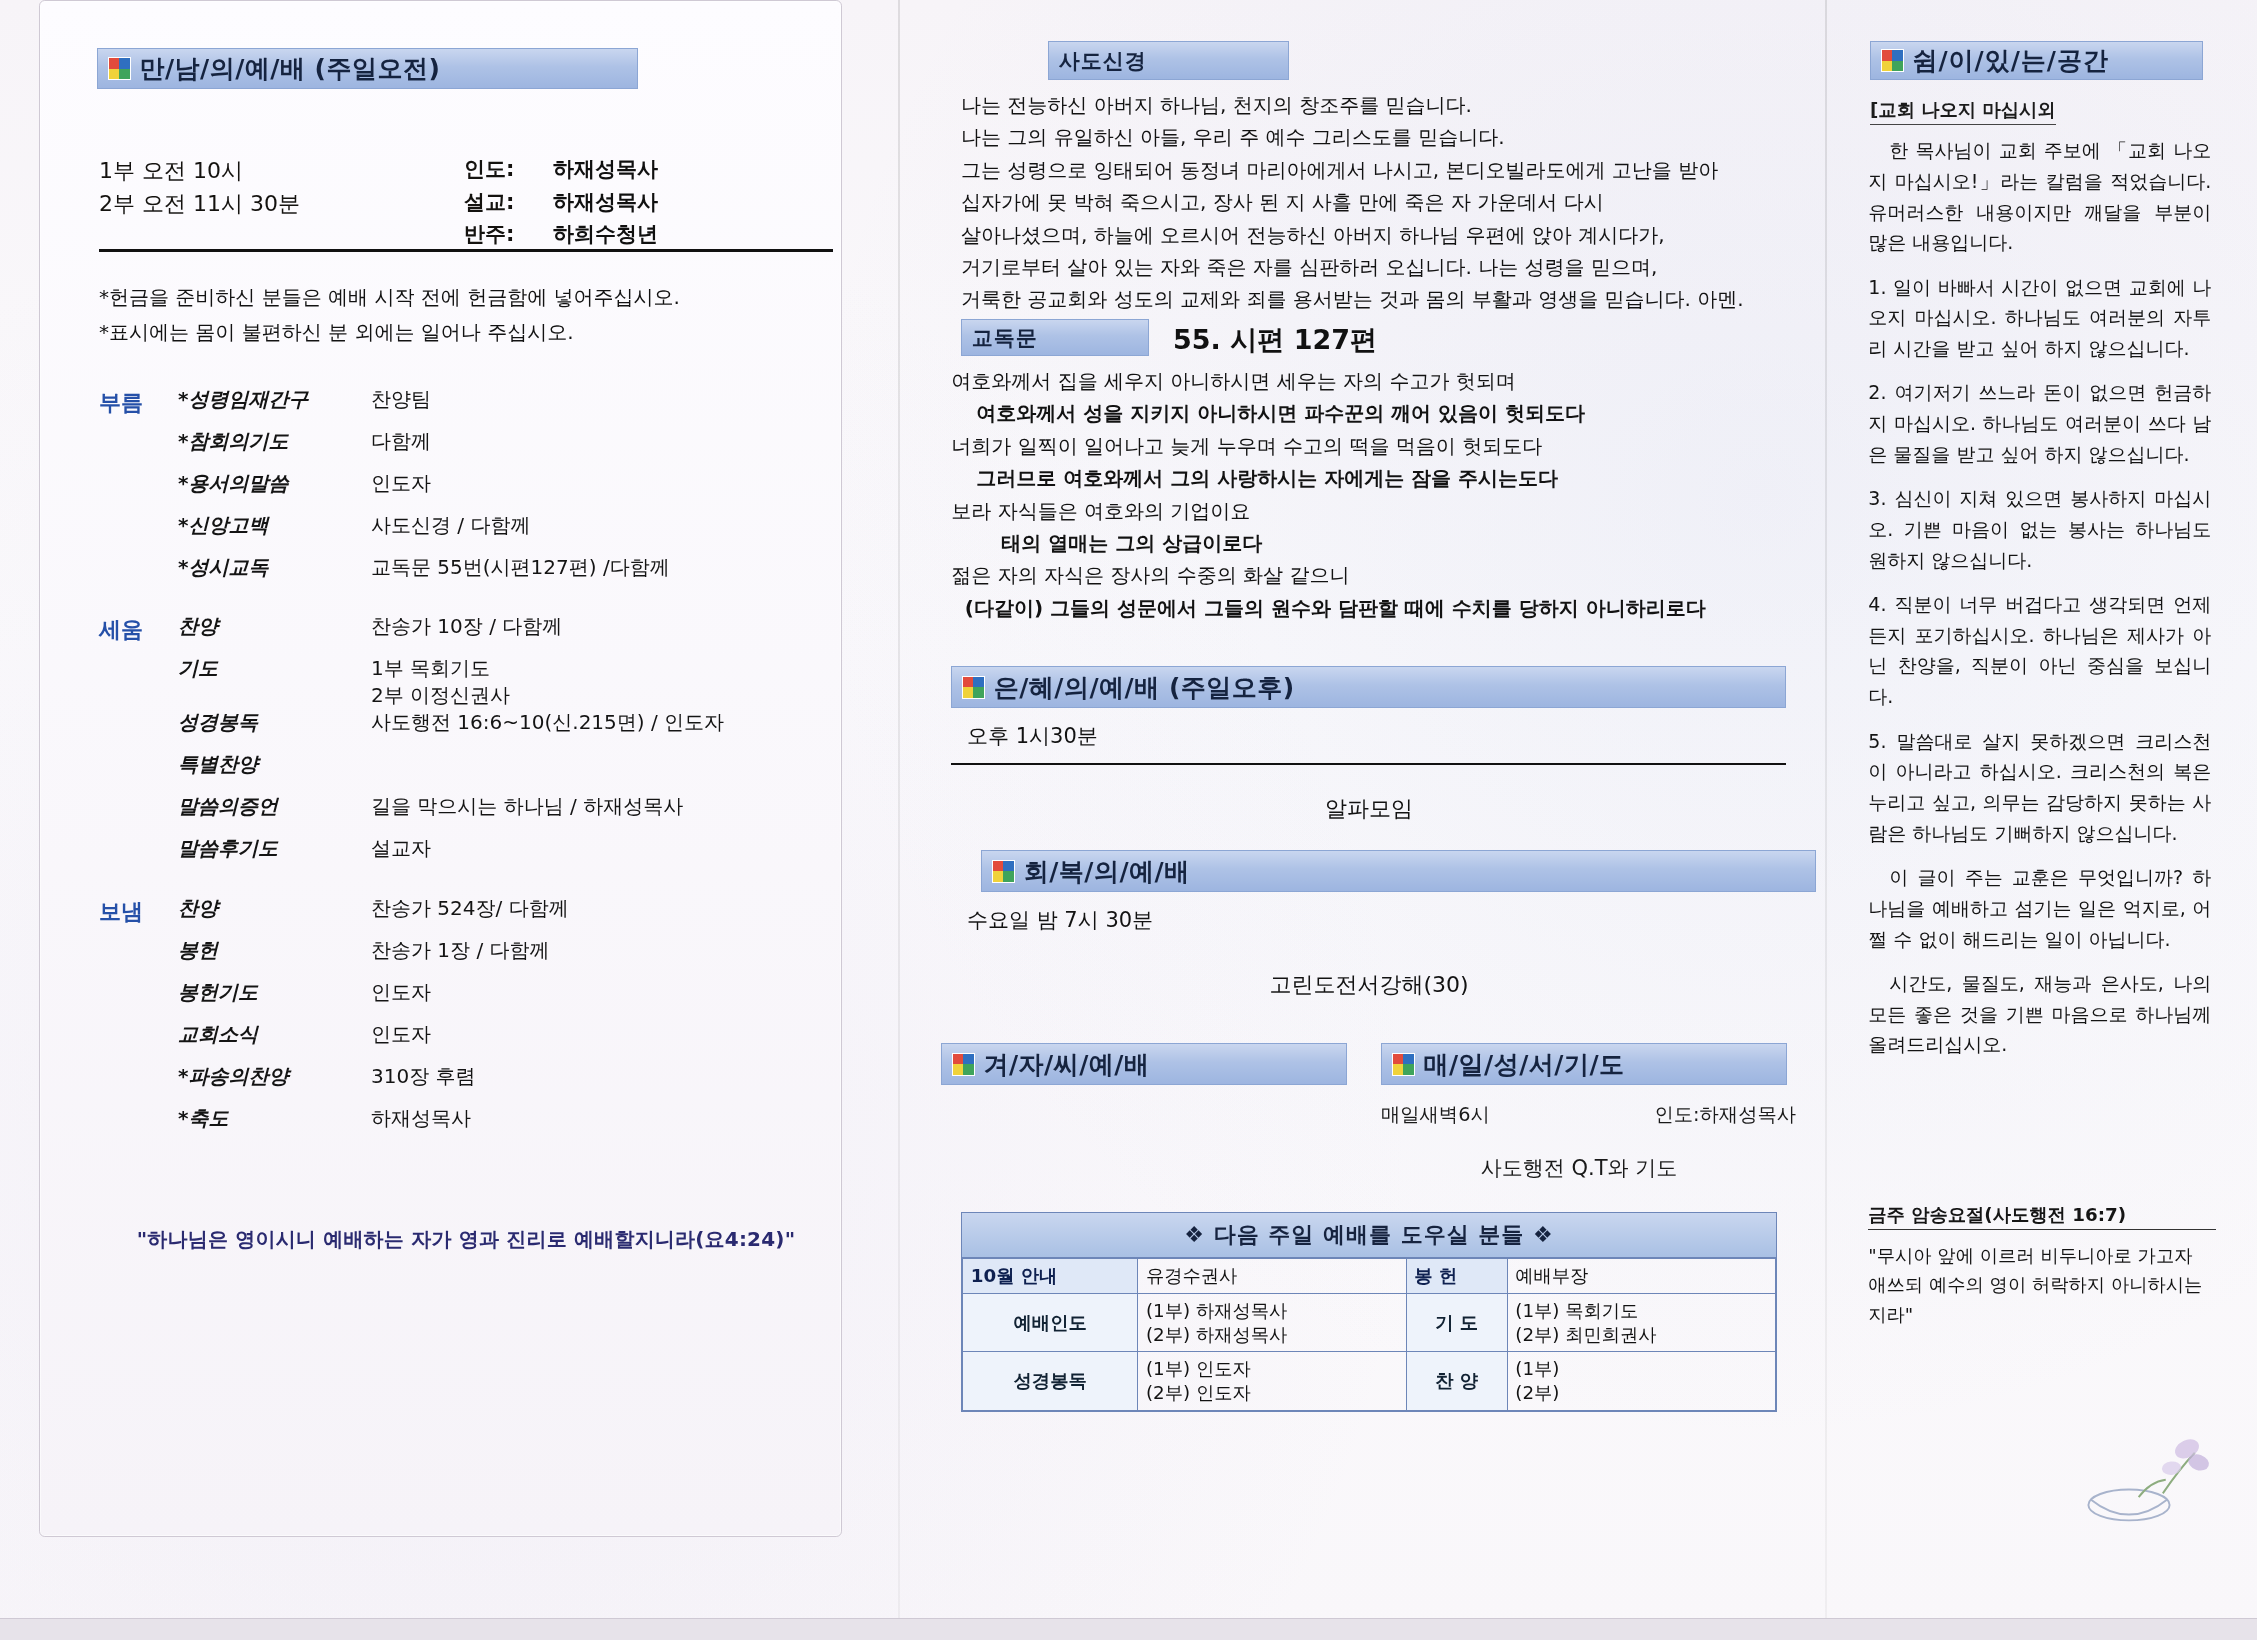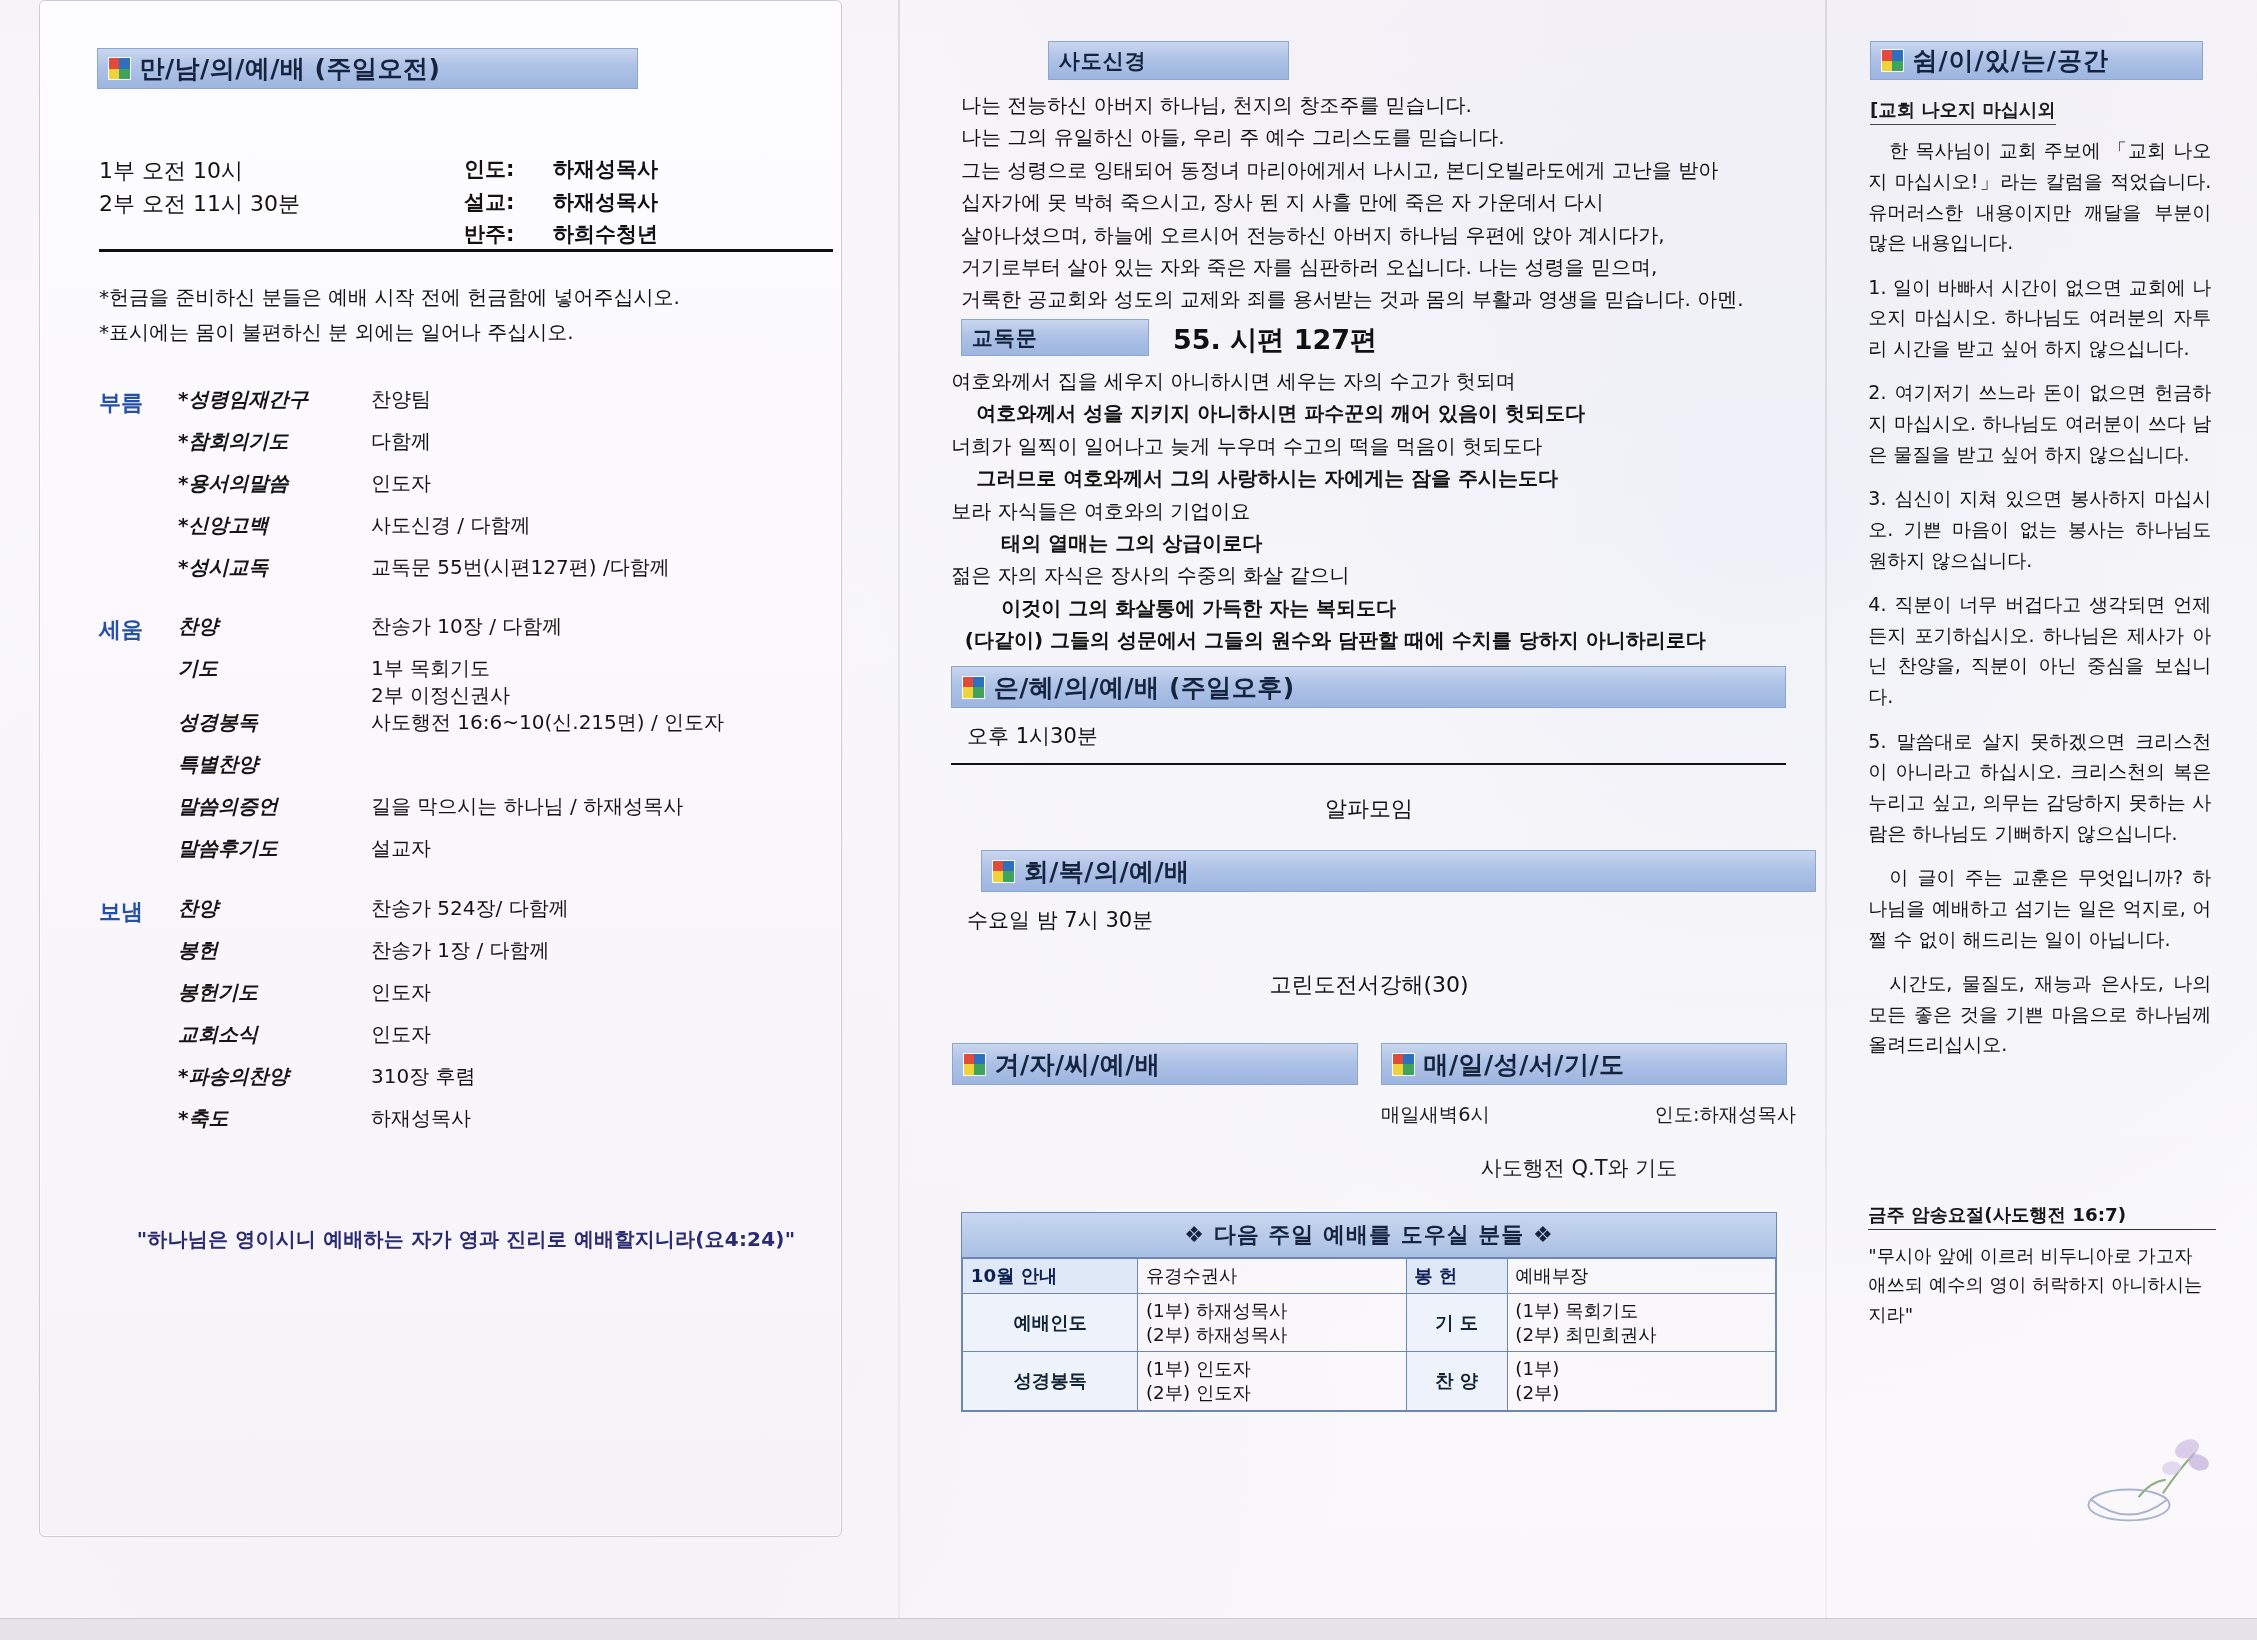--- a/index.html
+++ b/index.html
@@ -108,21 +108,21 @@
   .m-line{position:absolute;left:19.3px;width:835px;height:1.9px;background:#111;}
   .m-l1{top:763px;}
 
   .m-sub{position:absolute;font-size:21px;color:#121212;}
   .m-grace-time{left:35px;top:722px;}
   .m-alpha{left:0;top:794px;width:874px;text-align:center;font-size:22px;}
   .m-restore-time{left:35px;top:906px;}
   .m-cor{left:0;top:970px;width:874px;text-align:center;font-size:22px;}
 
   .mb-half{position:absolute;width:406px;height:42px;}
-  .b-seed{left:20px;top:1043px;}
+  .b-seed{left:9px;top:1043px;}
   .b-daily{left:449px;top:1043px;}
   .m-daily-sub{position:absolute;left:449px;top:1101px;width:415px;font-size:19.3px;display:flex;justify-content:space-between;}
   .m-qt{position:absolute;left:425px;top:1154px;width:444px;text-align:center;font-size:21px;}
 
   
   .helpers{position:absolute;left:29px;top:1212px;width:816px;border:1px solid #6d86b8;box-sizing:border-box;}
   .helpers-head{
     background:linear-gradient(180deg,#c9d6ef,#a9c0e4);
     text-align:center;font-weight:bold;font-size:22px;color:#16233f;
     padding:6.8px 0;border-bottom:1px solid #6d86b8;letter-spacing:1px;
@@ -348,21 +348,20 @@
     </div>
     <div class="m-resp-title">55. 시편 127편</div>
     <div class="m-resp-body">
       <span class="ind">여호와께서 집을 세우지 아니하시면 세우는 자의 수고가 헛되며</span>
       <span class="ind i1">여호와께서 성을 지키지 아니하시면 파수꾼의 깨어 있음이 헛되도다</span>
       <span class="ind">너희가 일찍이 일어나고 늦게 누우며 수고의 떡을 먹음이 헛되도다</span>
       <span class="ind i1">그러므로 여호와께서 그의 사랑하시는 자에게는 잠을 주시는도다</span>
       <span class="ind">보라 자식들은 여호와의 기업이요</span>
       <span class="ind i2">태의 열매는 그의 상급이로다</span>
       <span class="ind">젊은 자의 자식은 장사의 수중의 화살 같으니</span>
-      <span class="ind i2">이것이 그의 화살통에 가득한 자는 복되도다</span>
       <span class="ind i3">(다같이) 그들의 성문에서 그들의 원수와 담판할 때에 수치를 당하지 아니하리로다</span>
     </div>
 
     <div class="banner mb-wide b-grace">
       <span class="sq">
           <i></i>
           <i></i>
           <i></i>
           <i></i>
         </span>

